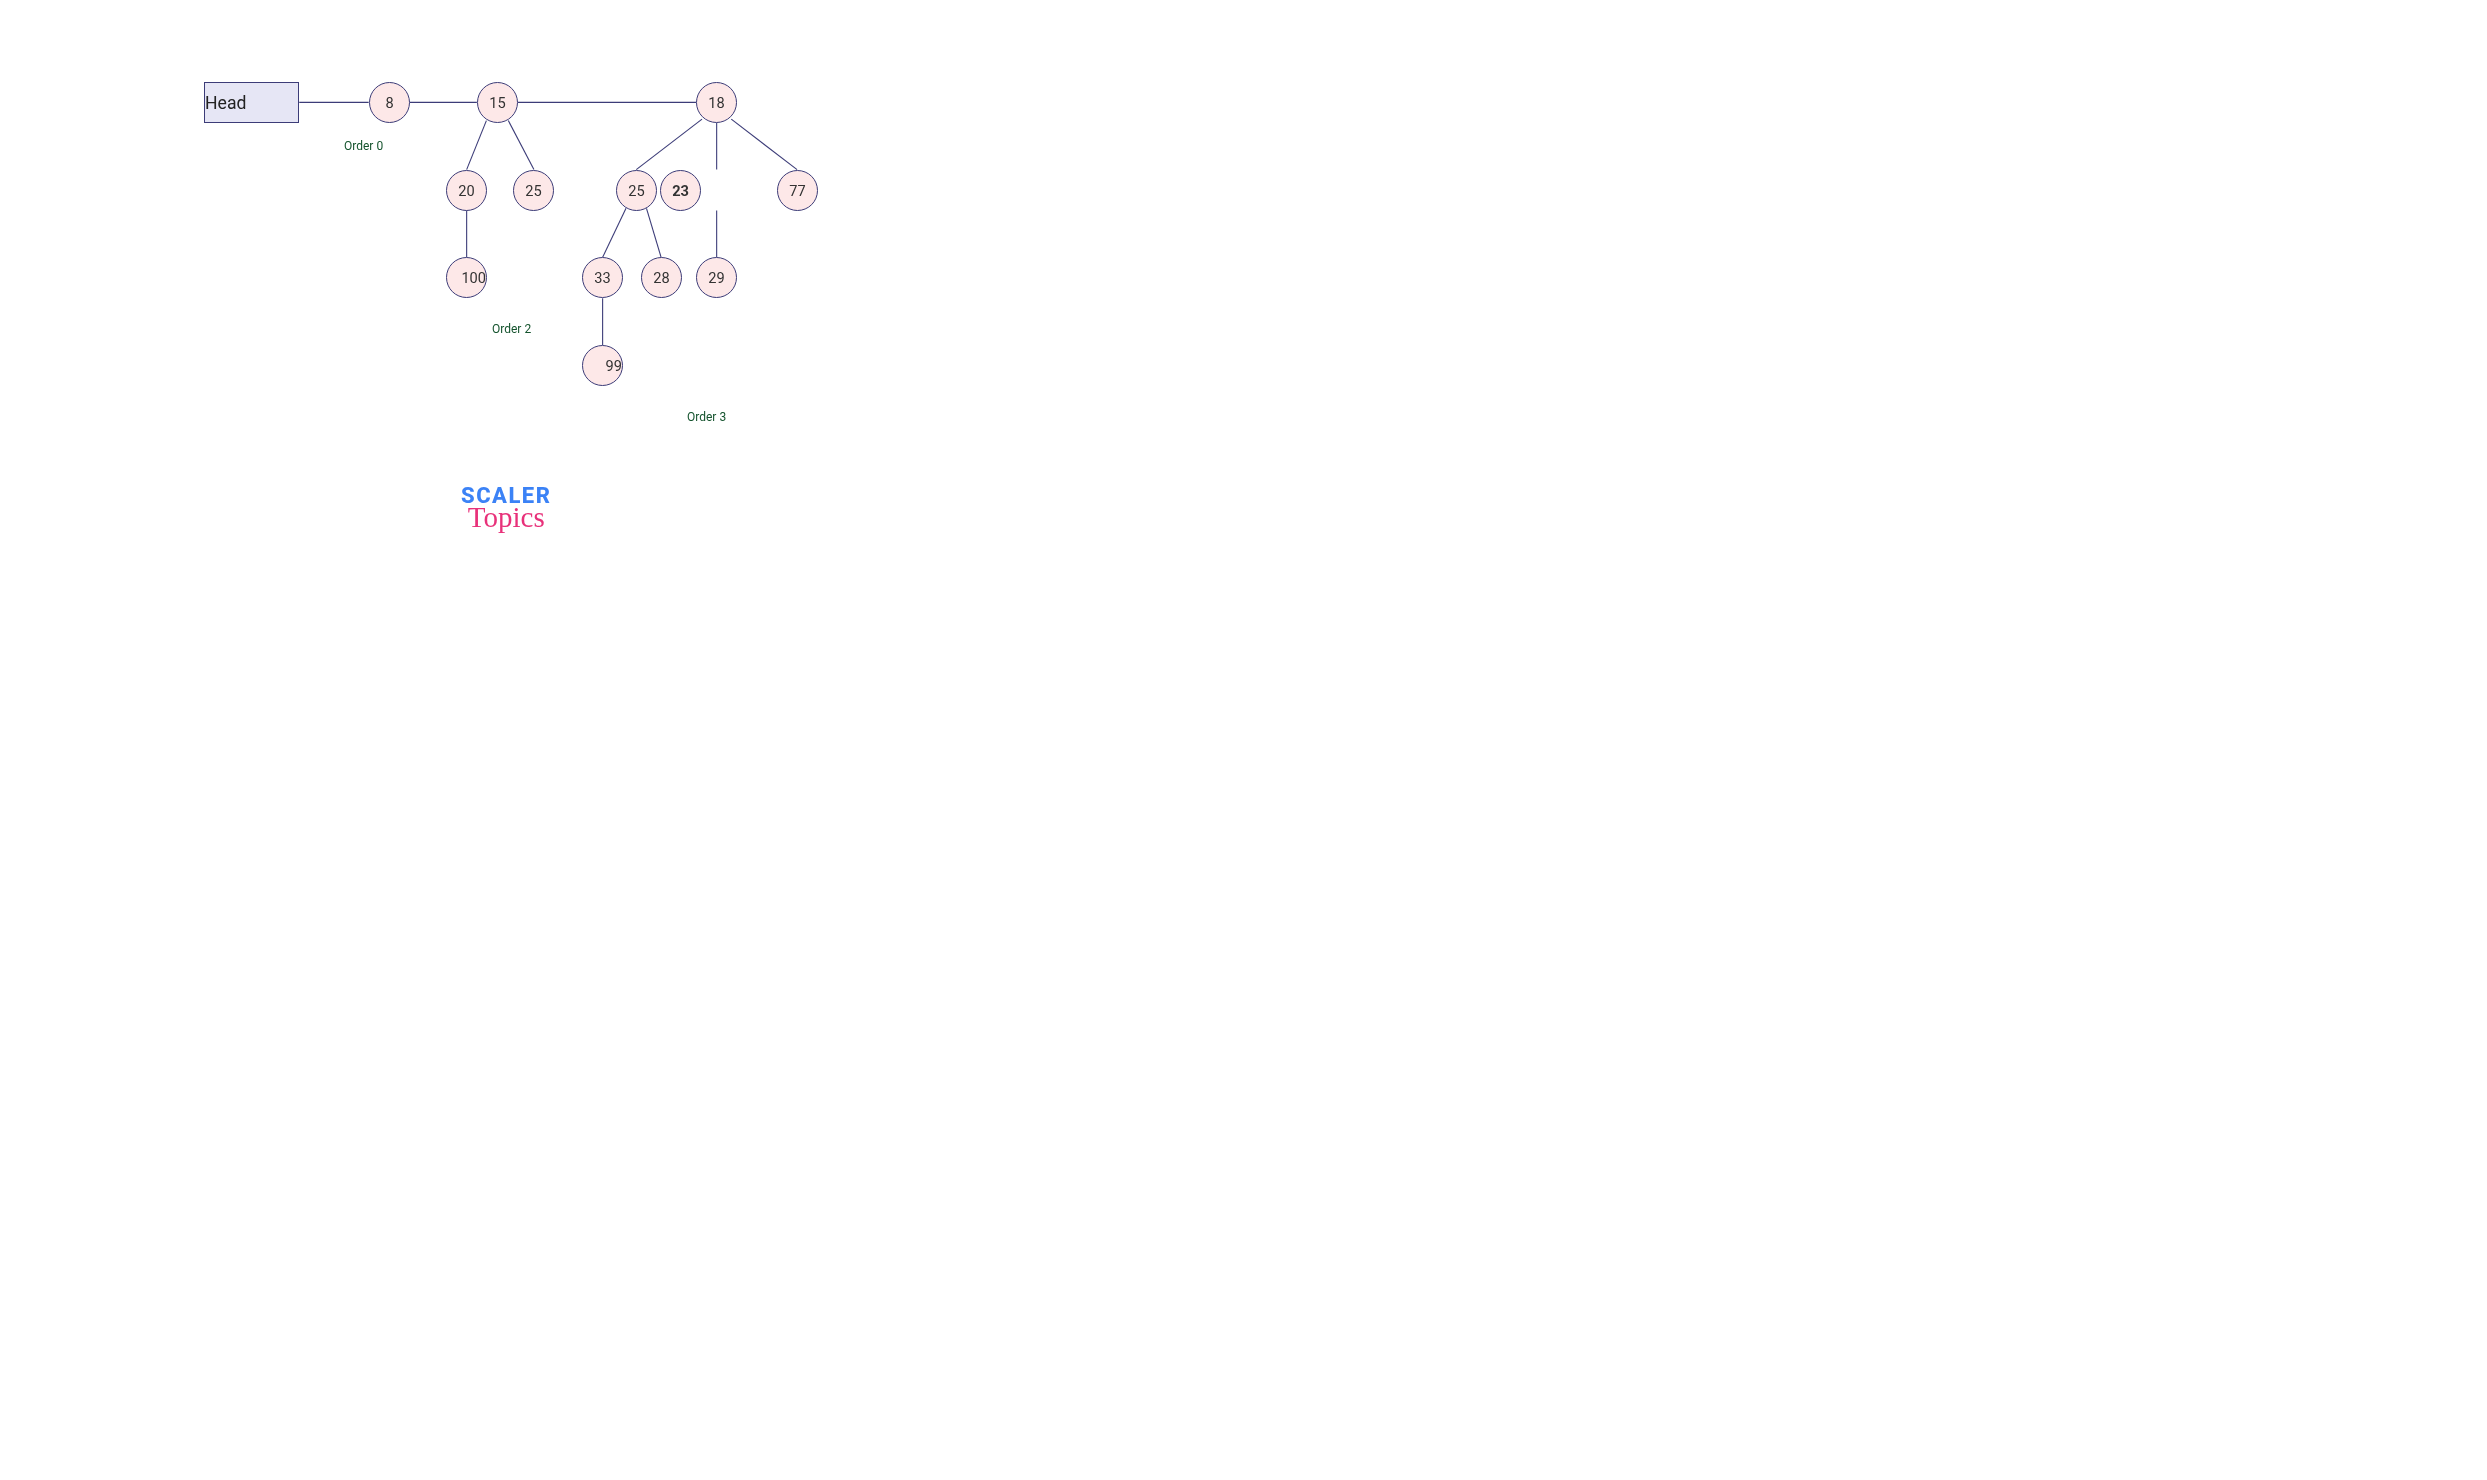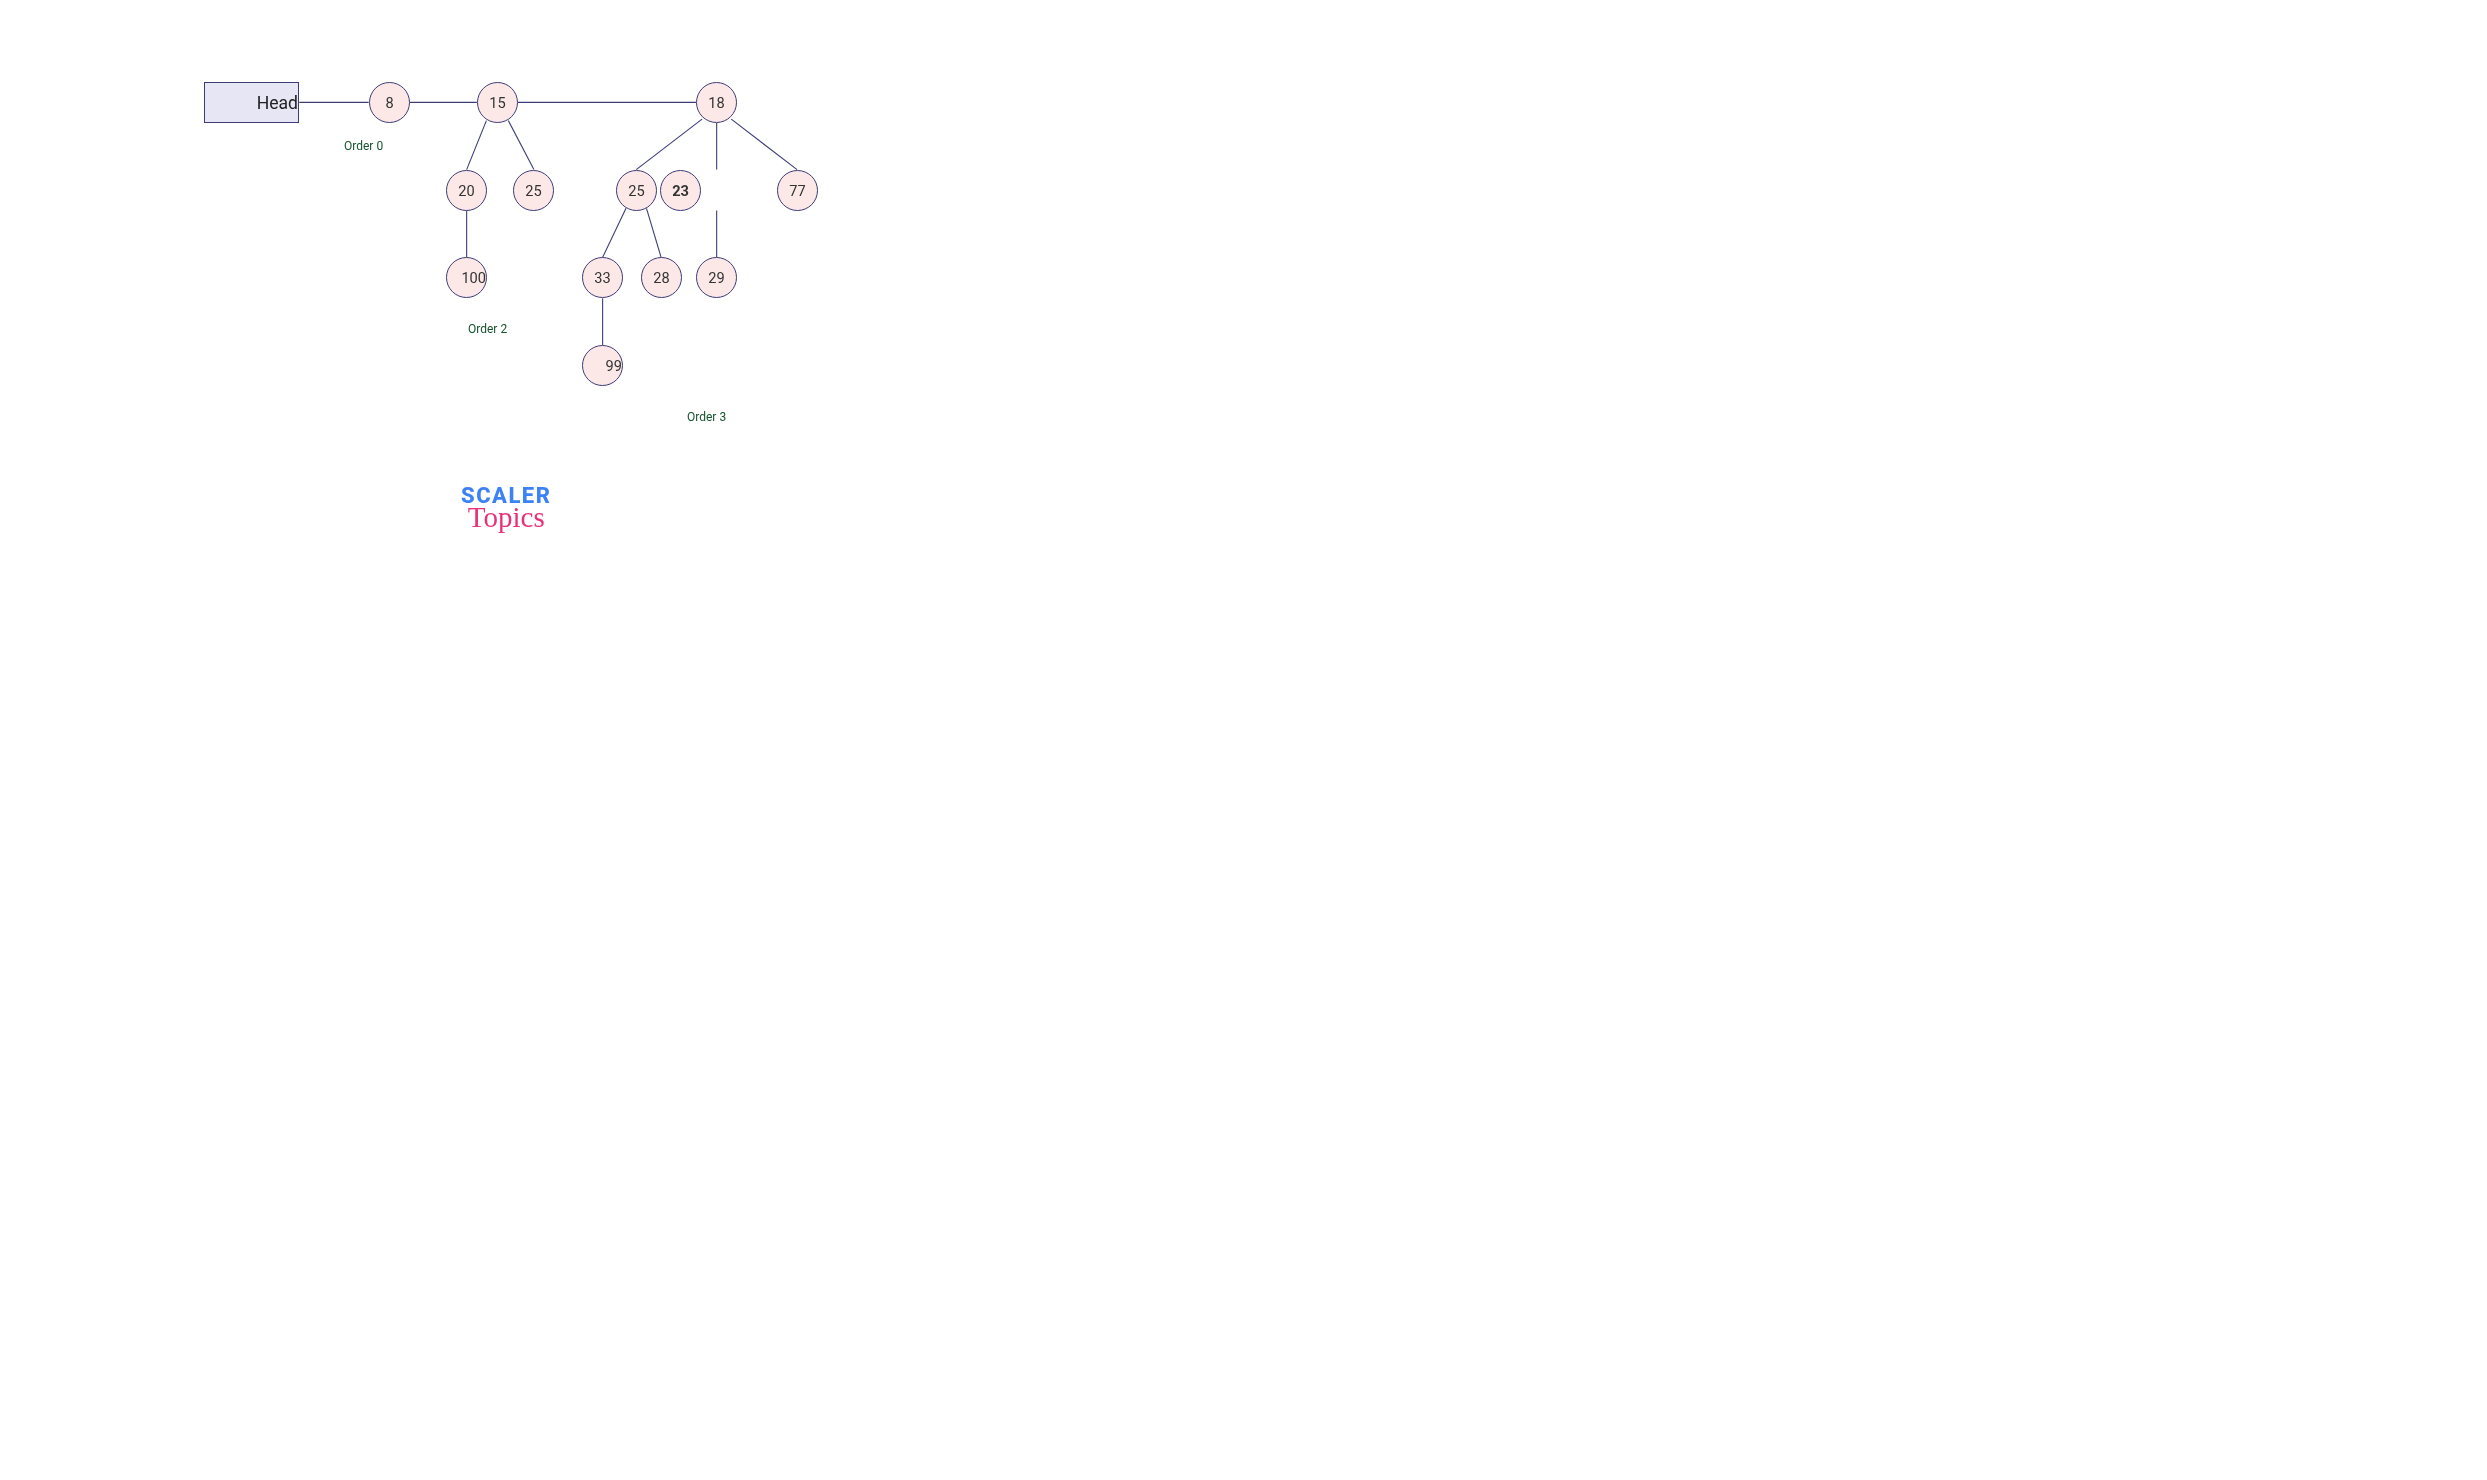--- a/index.html
+++ b/index.html
@@ -27,21 +27,21 @@
     box-sizing: border-box;
   }
   .head-box {
     position: absolute;
     width: 95px;
     height: 41px;
     background: #e6e6f5;
     border: 1.1px solid #3c3c78;
     display: flex;
     align-items: center;
-    justify-content: flex-end;
+    justify-content: flex-start;
     font-size: 17.6px;
     color: #222;
     box-sizing: border-box;
   }
   .label {
     position: absolute;
     font-size: 12px;
     color: #14532d;
   }
   svg.lines {
@@ -150,21 +150,21 @@
     </div>
   <div class="node" style="left:696px; top:257px;">
       <span>29</span>
     </div>
 
   <div class="node" style="left:582px; top:345px;justify-content:flex-end;">
       <span>99</span>
     </div>
 
   <div class="label" style="left:344px; top:139px;">Order 0</div>
-  <div class="label" style="left:468px; top:322px;">Order 2</div>
+  <div class="label" style="left:492px; top:322px;">Order 2</div>
   <div class="label" style="left:687px; top:410px;">Order 3</div>
 
   <div class="logo" style="left:461px; top:483px;">
     <div class="scaler">SCALER</div>
     <div class="topics">Topics</div>
   </div>
 
 </div>
 
 

